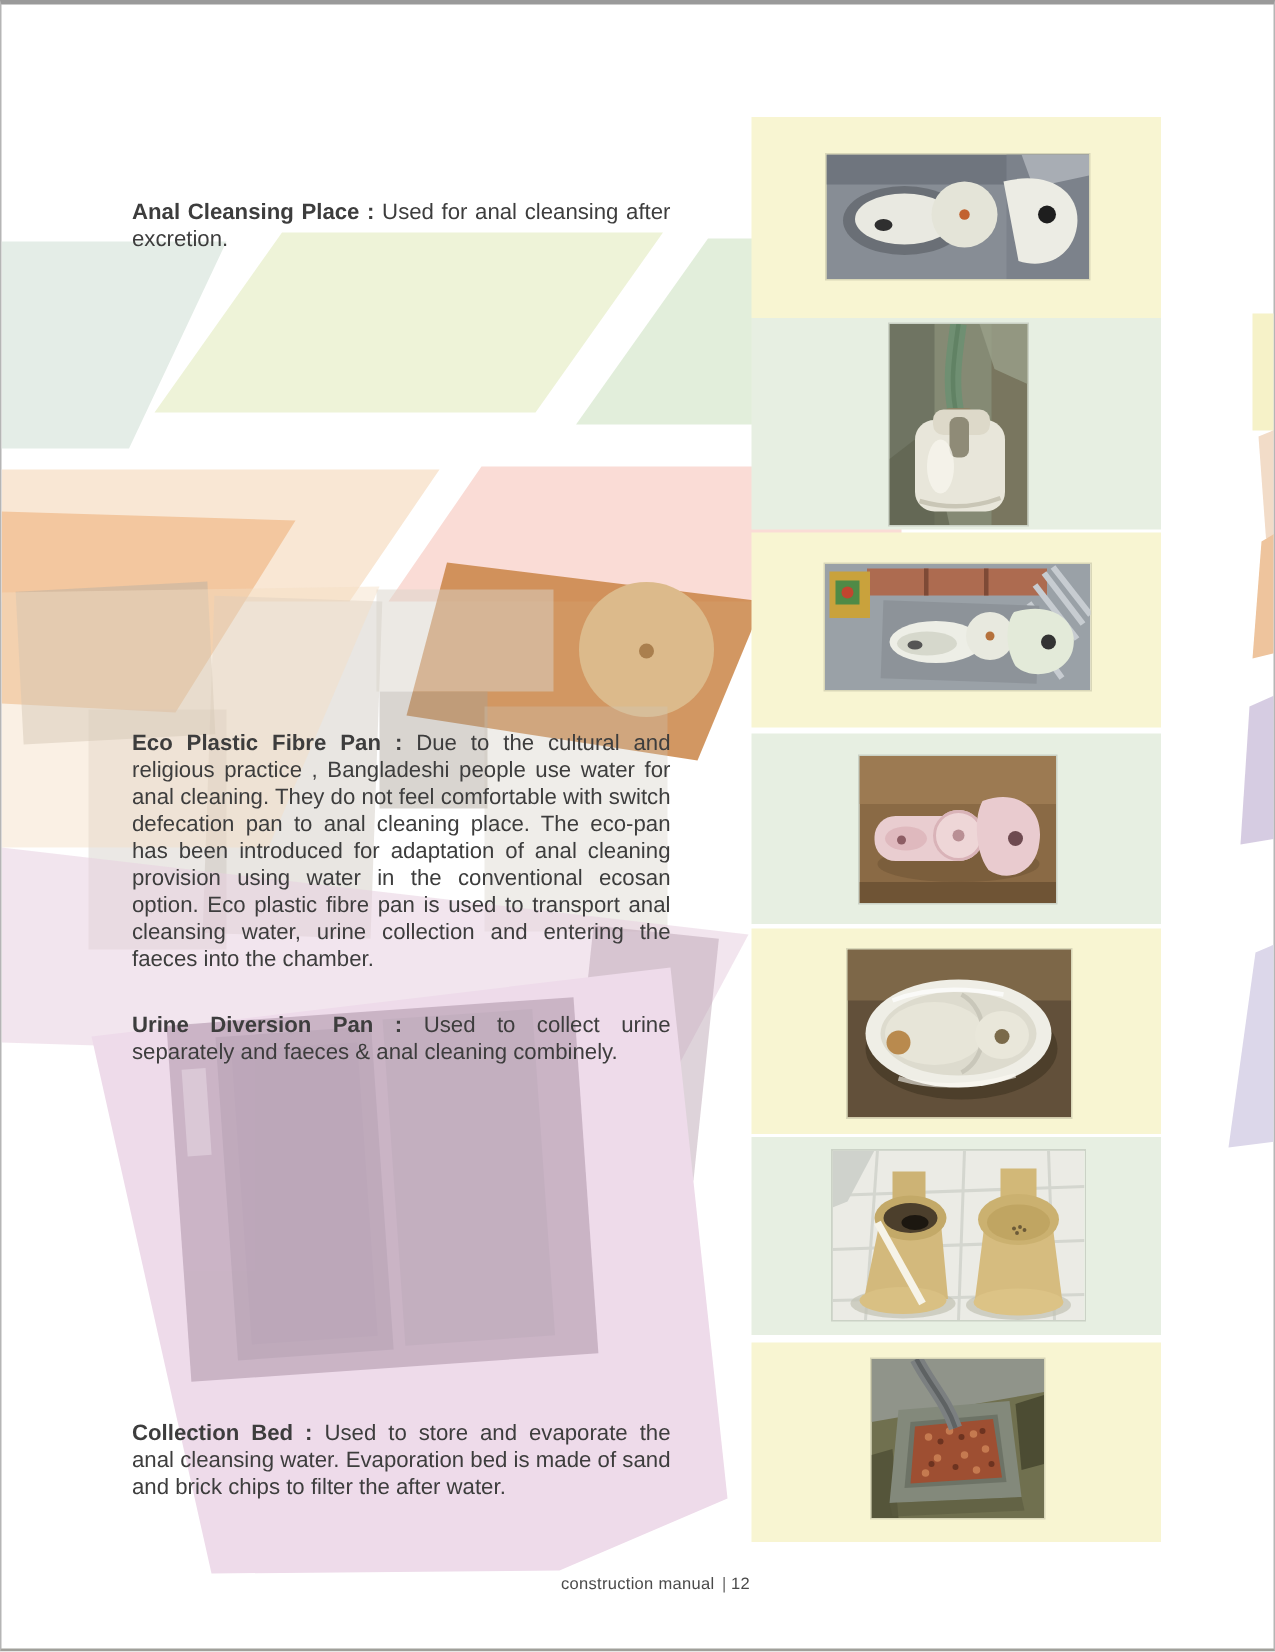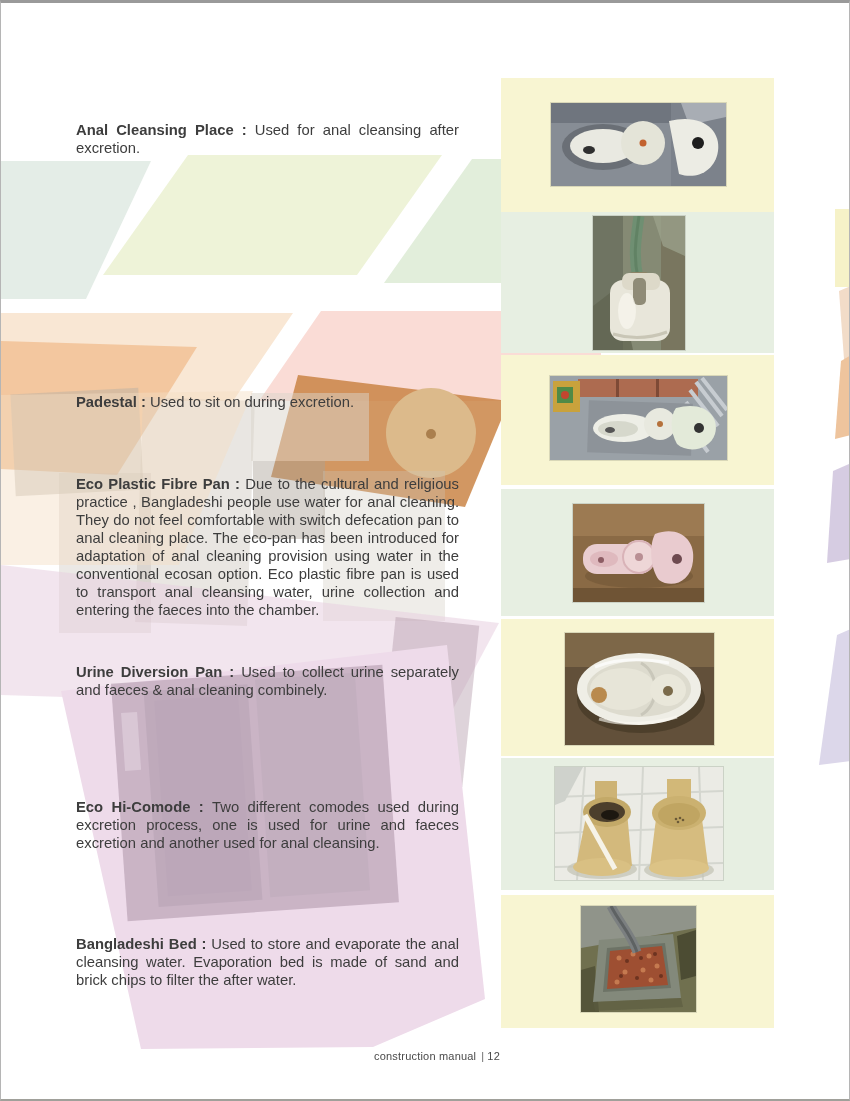--- a/index.html
+++ b/index.html
@@ -23,21 +23,21 @@
   .bg{position:absolute;left:0;top:0;z-index:0;}
   .band{position:absolute;left:500px;width:273px;z-index:1;}
   .band-yellow{background:var(--band-yellow);}
   .band-green{background:var(--band-green);}
   .entry{
     position:absolute;left:75px;width:383px;z-index:2;
     color:var(--text-color);
     font-size:14.8px;line-height:18px;
     text-align:justify;
   }
-  .entry p{margin:0;}
+  .entry p{margin:12px;}
   .lbl{font-weight:700;}
   .photo{position:absolute;z-index:2;line-height:0;}
   .photo svg{display:block;box-shadow:0 0 0 1px rgba(0,0,0,0.12);}
   .footer{
     position:absolute;left:373px;top:1047px;z-index:2;
     font-size:11px;color:var(--footer-color);letter-spacing:0.2px;text-align:right;
   }
   .footer .sep{margin:0 3px 0 5px;color:#6a6a6a;}
 </style>
 </head>
@@ -89,34 +89,28 @@
   <div class="band band-green" style="top:209px;height:141px"></div>
   <div class="band band-yellow" style="top:352px;height:130px"></div>
   <div class="band band-green" style="top:486px;height:127px"></div>
   <div class="band band-yellow" style="top:616px;height:137px"></div>
   <div class="band band-green" style="top:755px;height:132px"></div>
   <div class="band band-yellow" style="top:892px;height:133px"></div>
 
   <section class="entry" style="top:118px">
     <p><span class="lbl">Anal Cleansing Place : </span><span>Used for anal cleansing after excretion.</span></p>
   </section>
-  <section class="entry" style="top:390px">
-    <p><span class="lbl">Padestal : </span><span>Used to sit on during excretion.</span></p>
-  </section>
   <section class="entry" style="top:472px">
     <p><span class="lbl">Eco Plastic Fibre Pan :  </span><span>Due to the cultural and religious practice , Bangladeshi people use water for anal cleaning. They do not feel comfortable with switch defecation pan to anal cleaning place. The eco-pan has been introduced for adaptation of anal cleaning provision using water in the conventional ecosan option.  Eco plastic fibre pan is used to transport anal cleansing water, urine collection and entering the faeces into the chamber.</span></p>
   </section>
   <section class="entry" style="top:660px">
     <p><span class="lbl">Urine Diversion Pan : </span><span>Used to collect urine separately and faeces &amp; anal cleaning combinely.</span></p>
   </section>
-  <section class="entry" style="top:795px">
-    <p><span class="lbl">Eco Hi-Comode : </span><span>Two different comodes used during excretion process, one is used for urine and faeces excretion and another used for anal cleansing.</span></p>
-  </section>
   <section class="entry" style="top:932px">
-    <p><span class="lbl">Bangladeshi Bed : </span><span>Used to store and evaporate the anal cleansing water. Evaporation bed is made of sand and brick chips to filter the after water.</span></p>
+    <p><span class="lbl">Collection Bed : </span><span>Used to store and evaporate the anal cleansing water. Evaporation bed is made of sand and brick chips to filter the after water.</span></p>
   </section>
 
   <div class="photo" style="left:550px;top:100px">
     <svg width="175" height="83" viewBox="0 0 175 83">
       <rect width="175" height="83" fill="#878d95"></rect>
       <rect width="175" height="20" fill="#6f757e"></rect>
       <rect x="120" width="55" height="83" fill="#7c828b"></rect>
       <polygon points="130,0 175,0 175,14 138,22" fill="#a8adb4"></polygon>
       <ellipse cx="52" cy="44" rx="41" ry="23" fill="#6a6f76"></ellipse>
       <ellipse cx="52" cy="43" rx="33" ry="17" fill="#e9e9e1"></ellipse>

